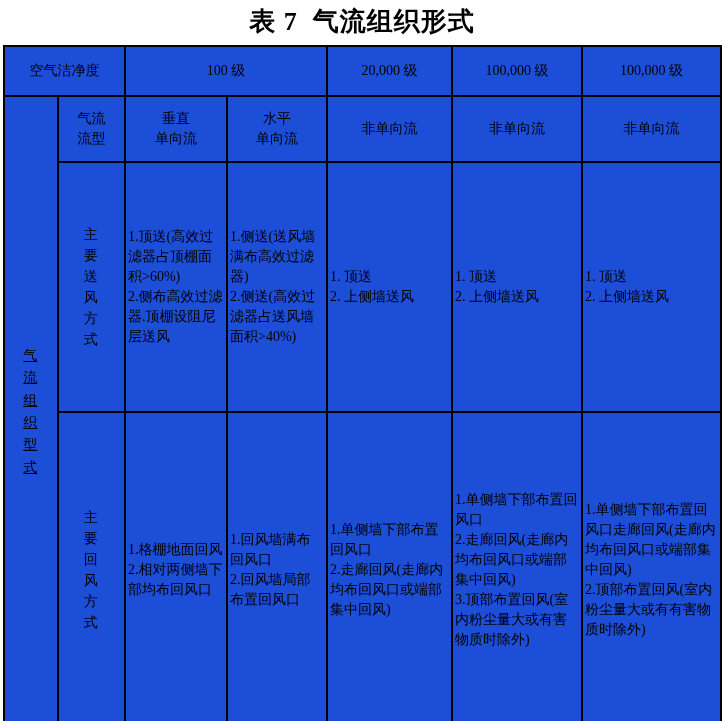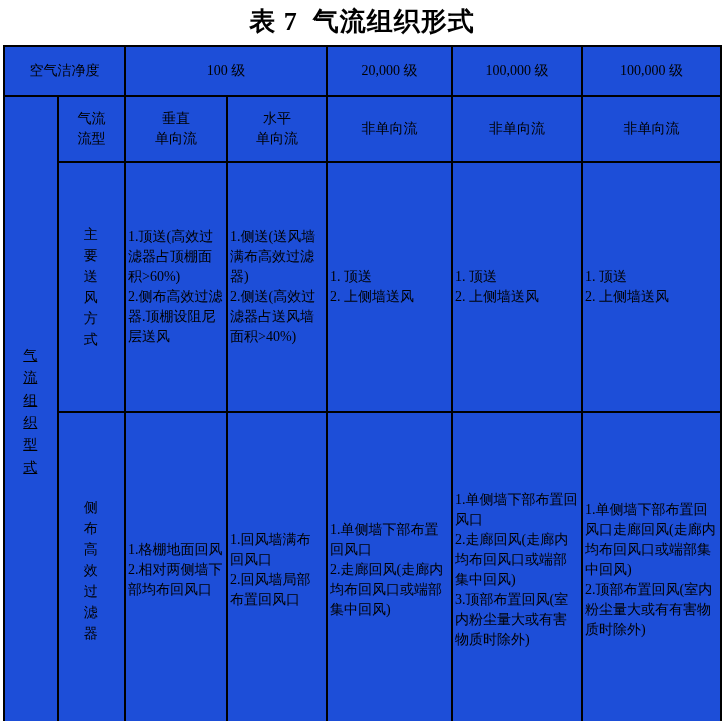--- a/index.html
+++ b/index.html
@@ -112,21 +112,21 @@
       <td class="content">1. 顶送
 2. 上侧墙送风</td>
       <td class="content">1. 顶送
 2. 上侧墙送风</td>
       <td class="content">1. 顶送
 2. 上侧墙送风</td>
     </tr>
 
     <tr class="r4">
       <td class="center">
-        <div class="vtext">侧布高效过滤器</div>
+        <div class="vtext">主要回风方式</div>
       </td>
       <td class="content">1.格棚地面回风
 2.相对两侧墙下部均布回风口</td>
       <td class="content">1.回风墙满布回风口
 2.回风墙局部布置回风口</td>
       <td class="content">1.单侧墙下部布置回风口
 2.走廊回风(走廊内均布回风口或端部集中回风)</td>
       <td class="content">1.单侧墙下部布置回风口
 2.走廊回风(走廊内均布回风口或端部集中回风)
 3.顶部布置回风(室内粉尘量大或有害物质时除外)</td>

